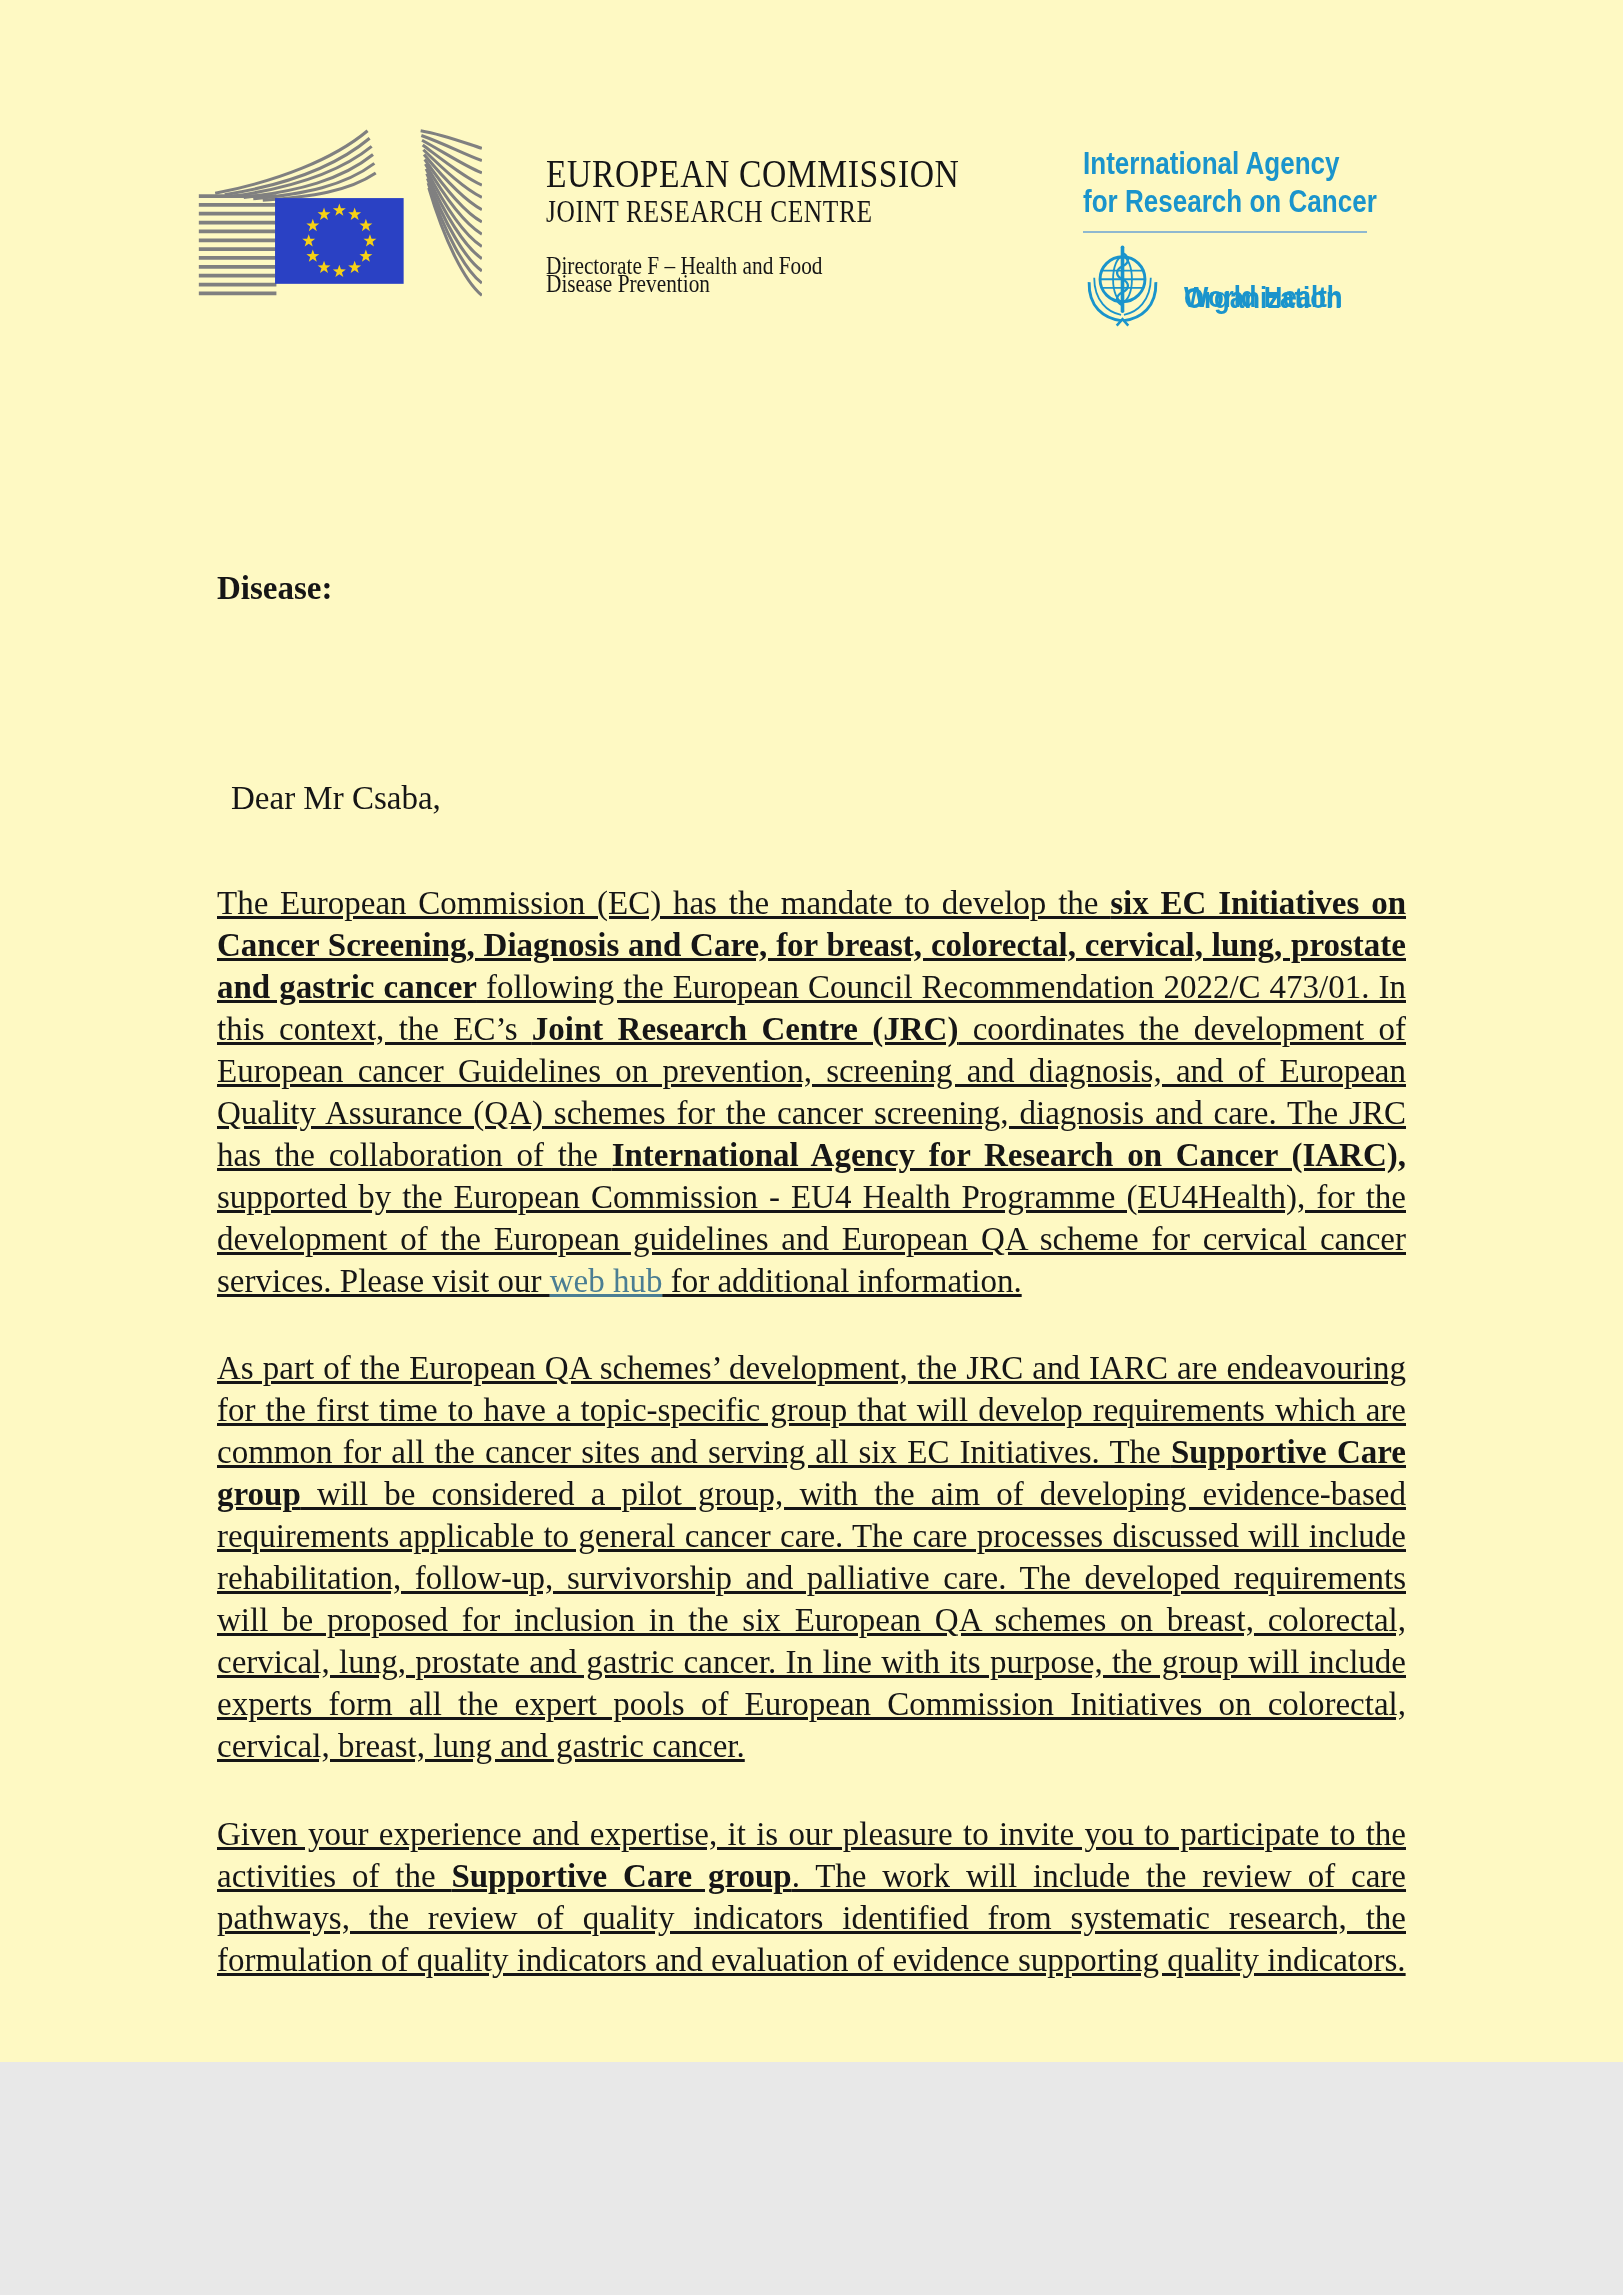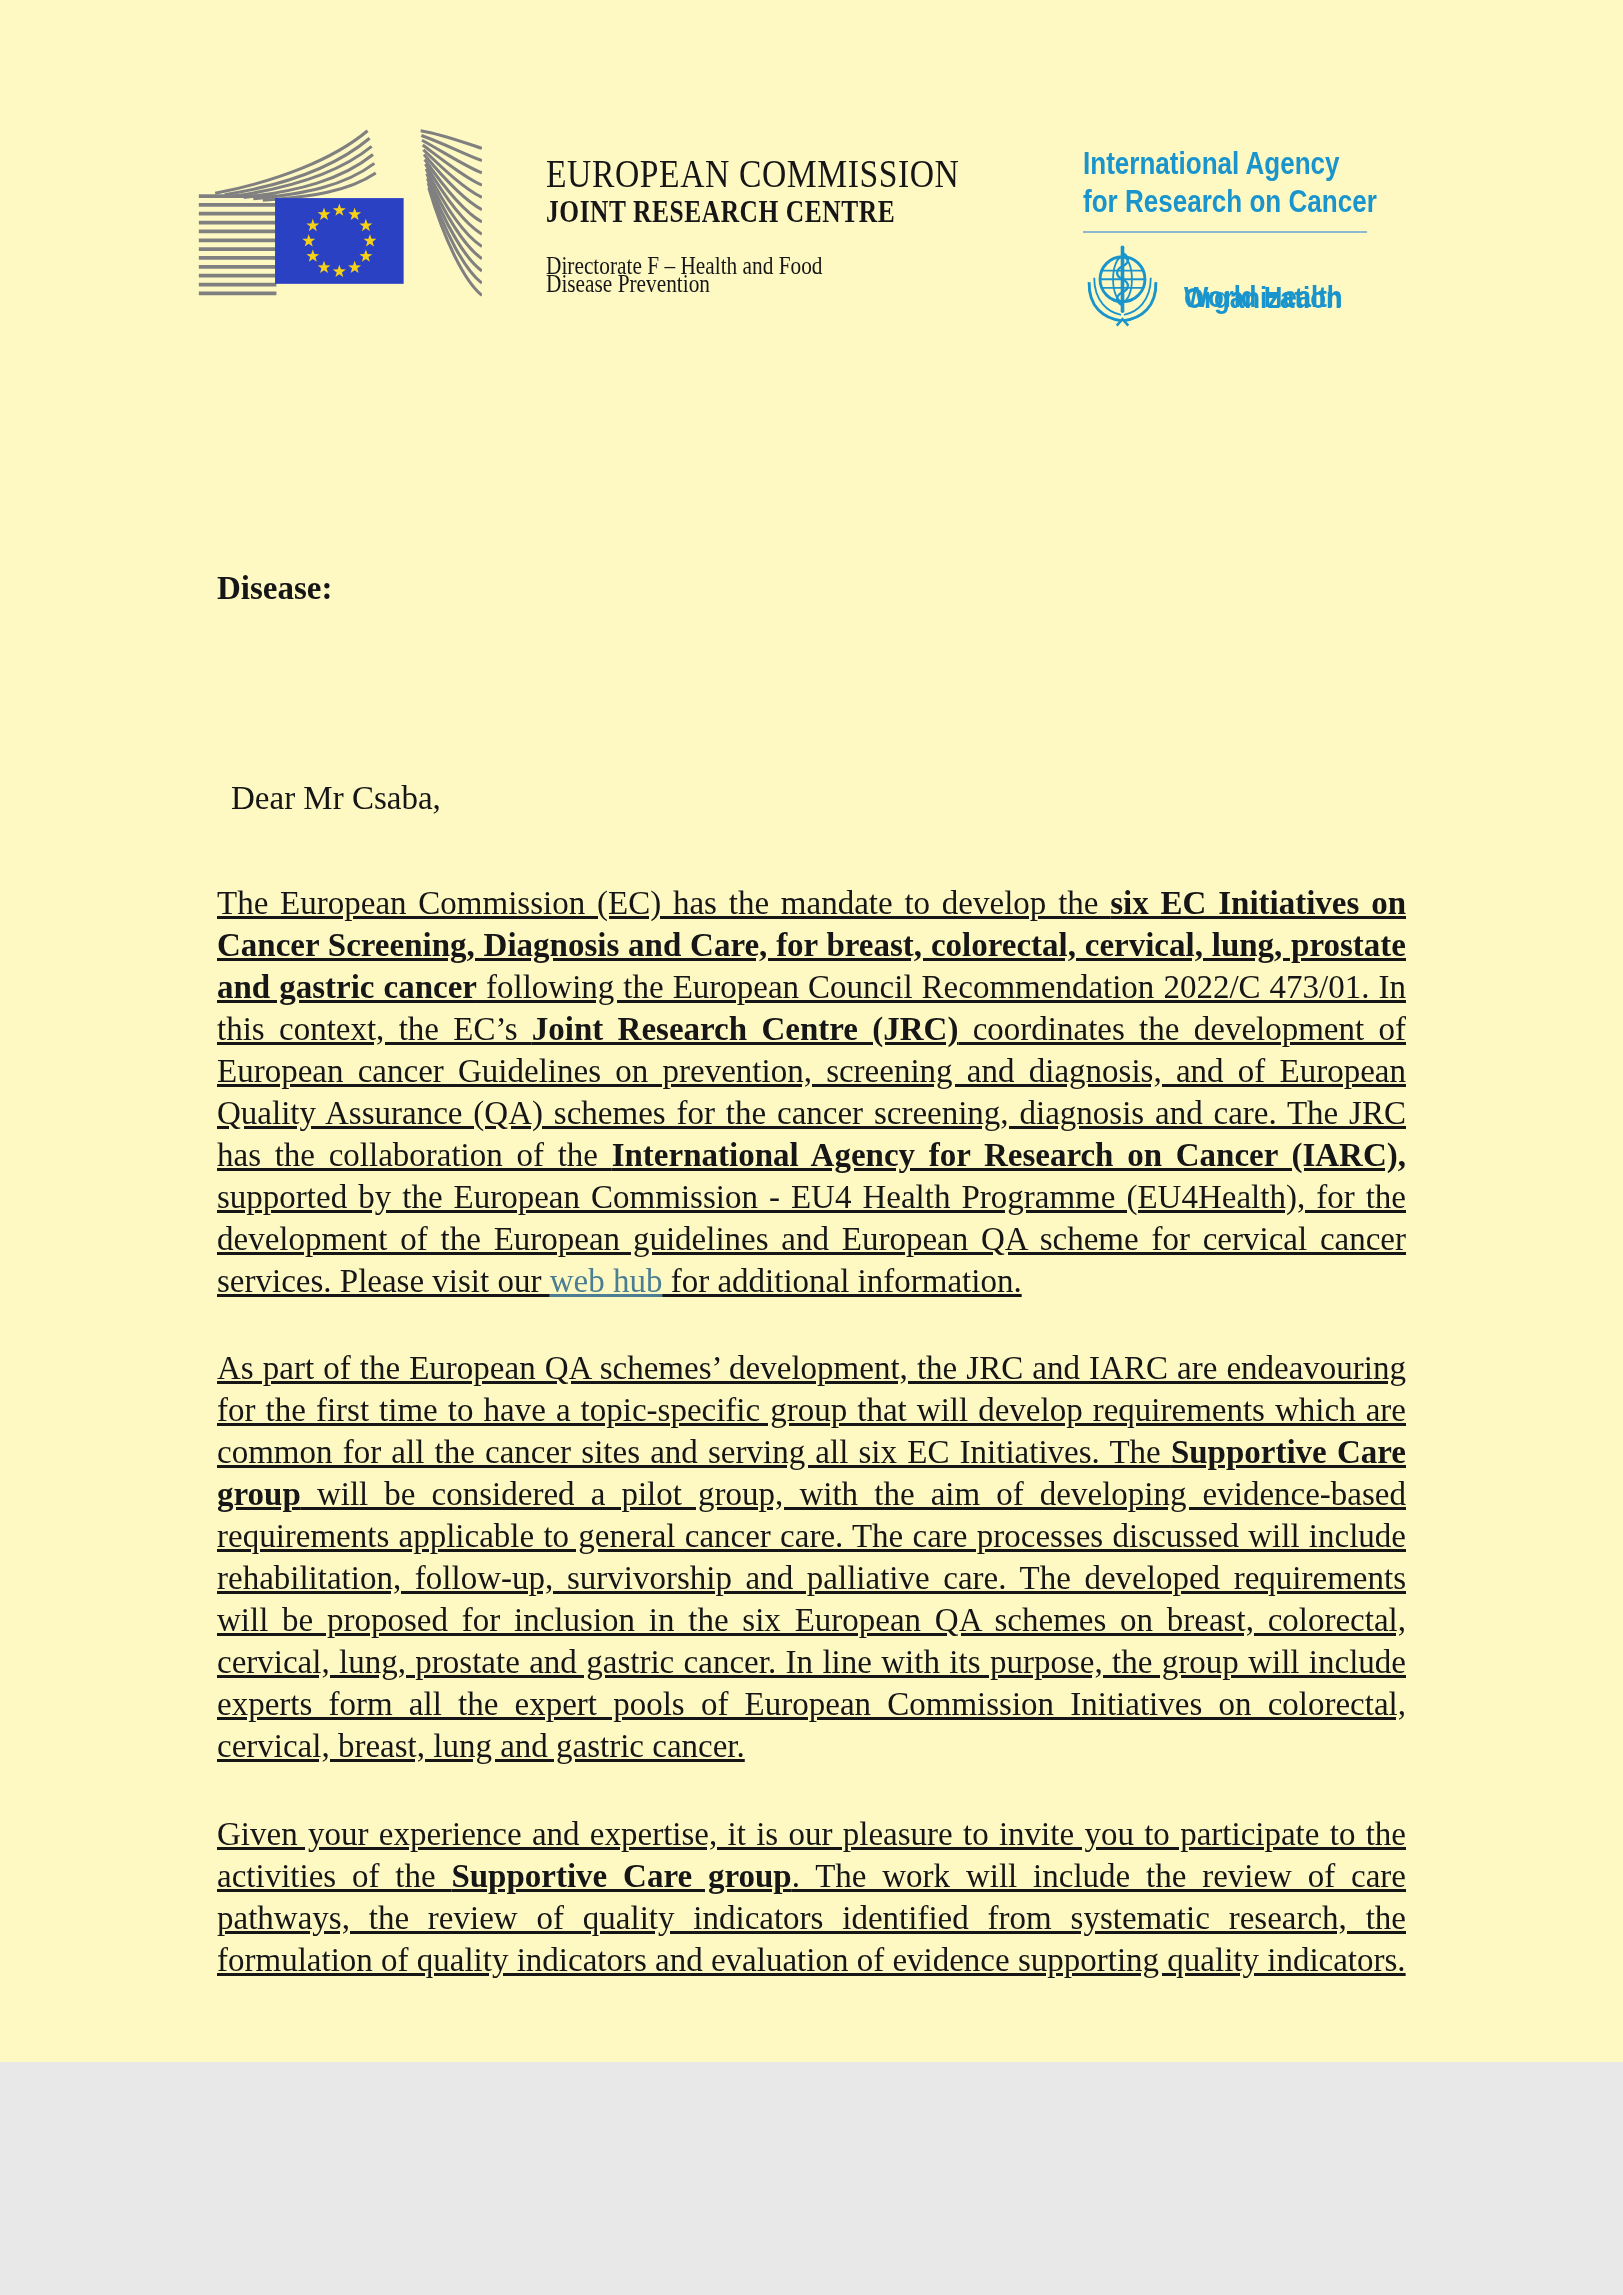--- a/index.html
+++ b/index.html
@@ -11,21 +11,21 @@
     color:#161616;
     overflow:hidden;
   }
   .abs{position:absolute;}
 
   
   .ec-logo{left:196px;top:128px;width:286px;height:181px;}
   .ec-text-line{left:546px;white-space:nowrap;}
   .ec-text-line > span{display:inline-block;transform:scaleX(0.82);transform-origin:left top;}
   .ec-title{top:153px;font-size:41px;letter-spacing:0.7px;line-height:41px;}
-  .ec-subtitle{top:196px;font-size:31px;letter-spacing:0.7px;line-height:31px;font-weight:bold;}
+  .ec-subtitle{top:196px;font-size:31px;letter-spacing:0.7px;line-height:31px;}
   .ec-directorate{top:252px;font-size:26px;line-height:27px;}
   .ec-unit{top:270px;font-size:26px;line-height:27px;font-weight:normal;}
 
   
   .iarc-line{left:1083px;font-family:"Liberation Sans", sans-serif;font-weight:bold;
              font-size:31px;line-height:33px;color:var(--iarc_blue);white-space:nowrap;}
   .iarc-line > span{display:inline-block;transform:scaleX(0.84);transform-origin:left top;}
   .iarc-l1{top:147px;}
   .iarc-l2{top:185px;}
   .iarc-divider{left:1083px;top:231px;width:284px;height:2px;background:var(--divider_blue);}

